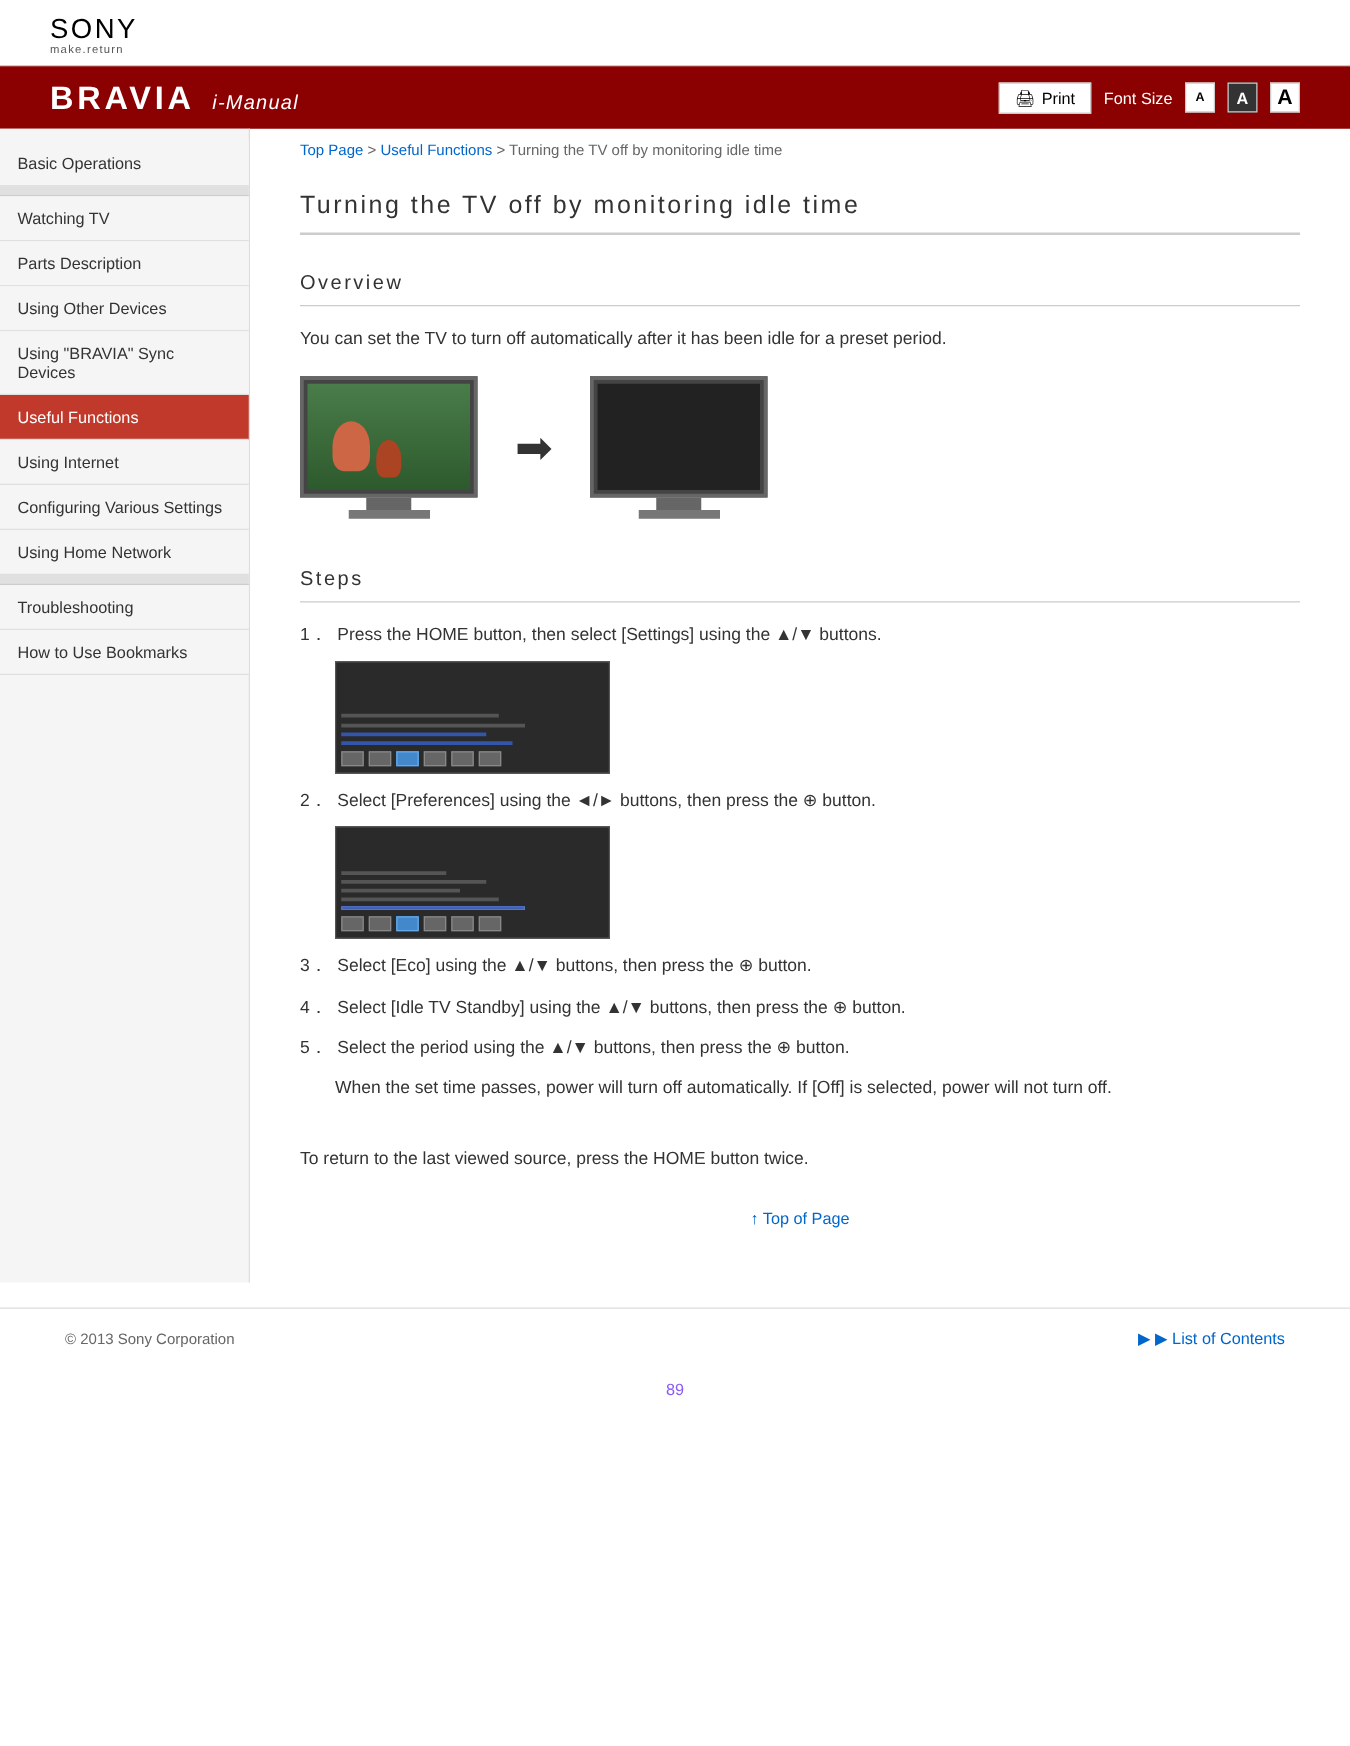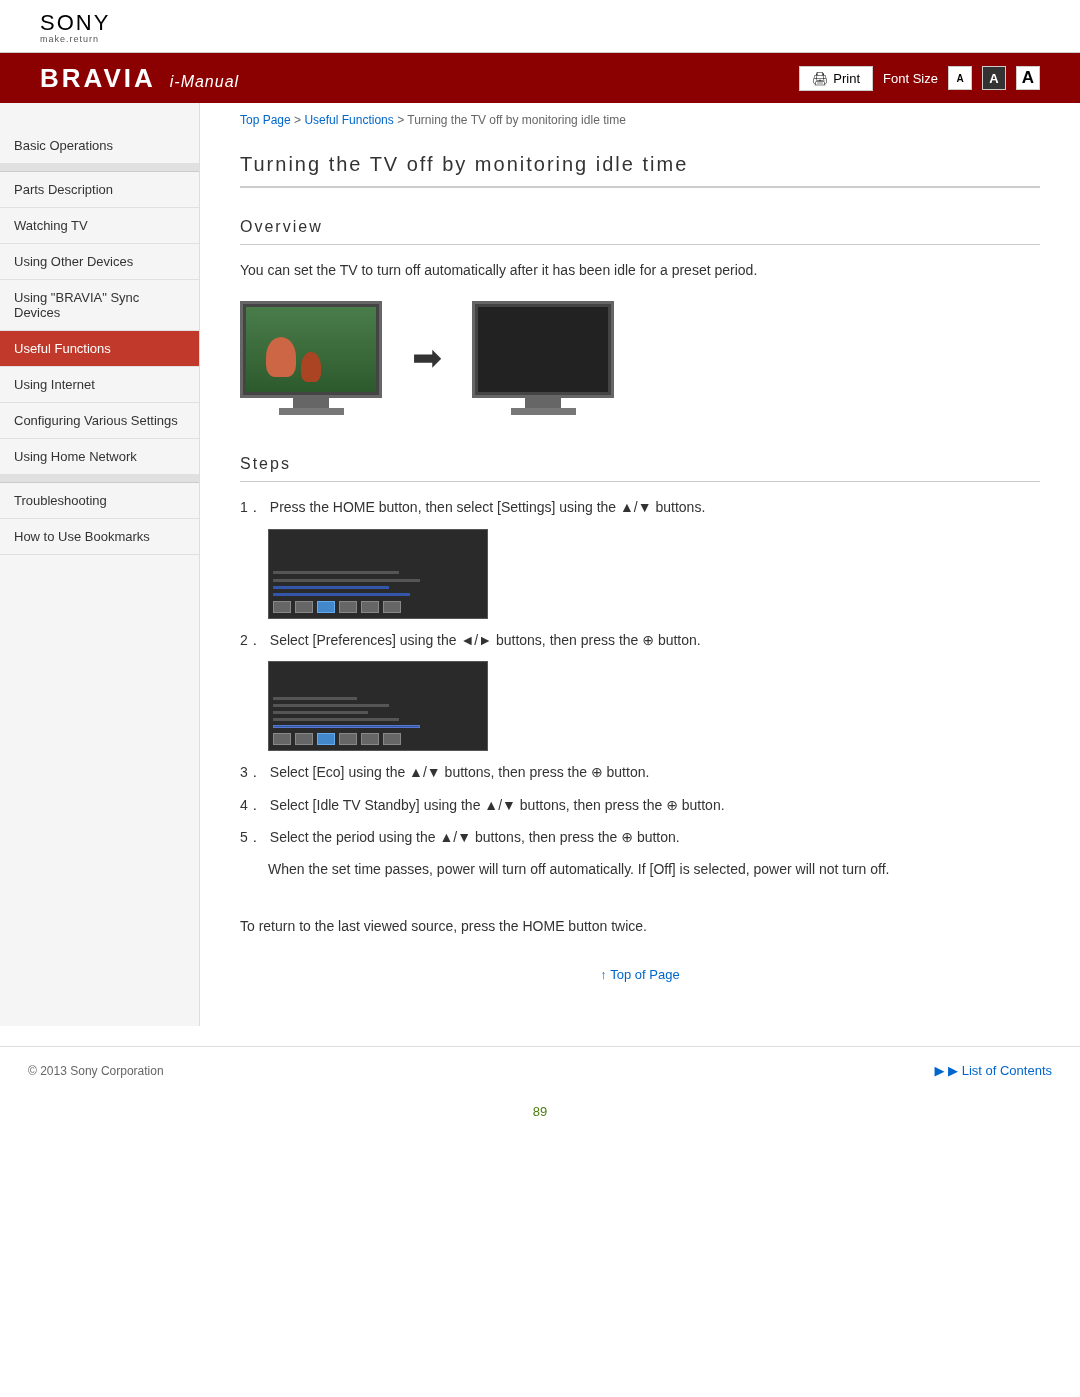--- a/index.html
+++ b/index.html
@@ -98,21 +98,21 @@
     
     .main-layout {
       display: flex;
       padding: 0;
     }
 
     
     .sidebar {
       width: 200px;
       min-width: 200px;
-      padding: 25px 0;
+      padding: 10px 0;
       border-right: 1px solid #ddd;
       background: #f5f5f5;
     }
     .sidebar-item {
       padding: 10px 14px;
       font-size: 13px;
       cursor: pointer;
       border-bottom: 1px solid #e0e0e0;
       background: #f5f5f5;
       color: #333;
@@ -271,41 +271,41 @@
       text-decoration: none;
     }
     .footer-links .top-link {
       margin-bottom: 4px;
     }
 
     
     .page-footer {
       border-top: 1px solid #ddd;
       margin-top: 20px;
-      padding: 16px 28px;
+      padding: 16px 52px;
       display: flex;
       justify-content: space-between;
       align-items: flex-end;
     }
     .copyright {
       font-size: 12px;
       color: #666;
     }
     .list-contents-link {
       font-size: 13px;
       color: #0066cc;
       text-decoration: none;
     }
 
     
     .page-number {
       text-align: center;
       padding: 10px 0;
       font-size: 13px;
-      color: #4d7c0f;
+      color: #8b5cf6;
     }
 
     .note-text {
       font-size: 14px;
       color: #333;
       line-height: 1.6;
       margin-left: 28px;
       margin-bottom: 25px;
     }
 
@@ -383,22 +383,22 @@
     <button class="font-btn medium active">A</button>
     <button class="font-btn large">A</button>
   </div>
 </div>
 
 <div class="main-layout">
 
   <div class="sidebar">
     <div class="sidebar-item">Basic Operations</div>
     <div class="sidebar-divider"></div>
+    <div class="sidebar-item">Watching TV</div>
     <div class="sidebar-item">Parts Description</div>
-    <div class="sidebar-item">Watching TV</div>
     <div class="sidebar-item">Using Other Devices</div>
     <div class="sidebar-item">Using "BRAVIA" Sync Devices</div>
     <div class="sidebar-item active">Useful Functions</div>
     <div class="sidebar-item">Using Internet</div>
     <div class="sidebar-item">Configuring Various Settings</div>
     <div class="sidebar-item">Using Home Network</div>
     <div class="sidebar-divider"></div>
     <div class="sidebar-item">Troubleshooting</div>
     <div class="sidebar-item">How to Use Bookmarks</div>
   </div>

